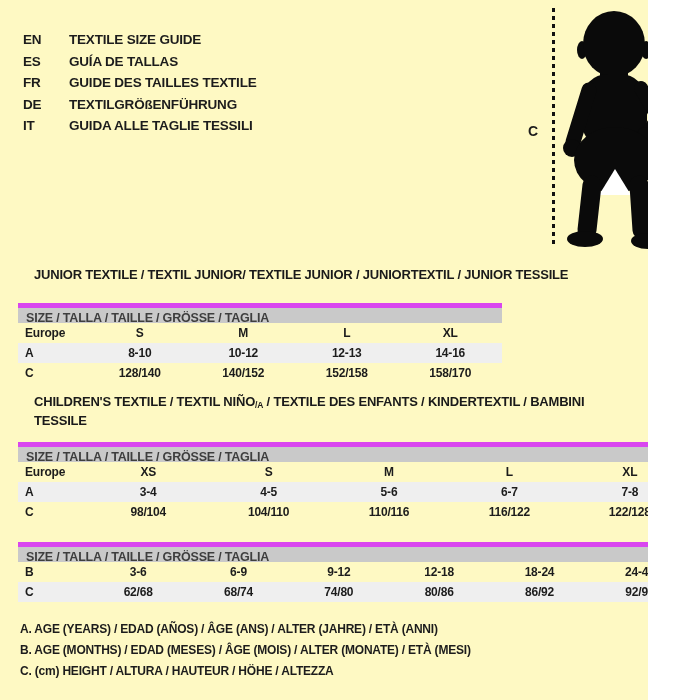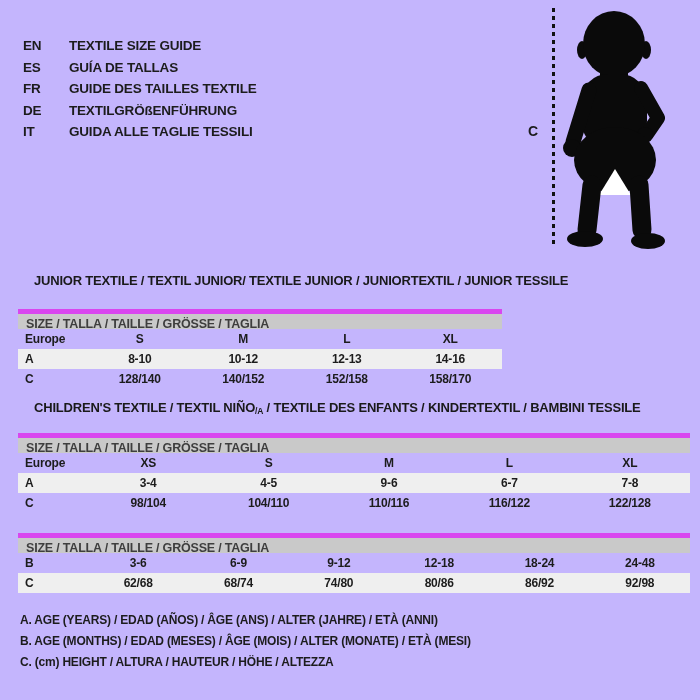--- a/index.html
+++ b/index.html
@@ -1,21 +1,21 @@
 <!DOCTYPE html>
 <html style="--header-bar: #c9c9c9; --shaded-row: #efefef; --header-text: #3e3e3e;"><head>
 <meta charset="utf-8">
 <style>
   html,body{margin:0;padding:0;background:#ffffff;}
   .page{
     position:relative;
-    width:700px;height:700px;
-    background:#c4b5fd;
+    width:648px;height:700px;
+    background:#fef9c3;
     box-sizing:border-box;
-    padding:25px 10px 0 18px;
+    padding:19px 10px 0 18px;
     font-family:"Liberation Sans", sans-serif;
     color:#1c1c1c;
     overflow:hidden;
   }
   
   .lang-block{margin-top:10px;}
   .lang-row{display:flex;line-height:21.5px;}
   .lang-code{
     width:46px;padding-left:5px;
     font-size:13.5px;font-weight:700;letter-spacing:-0.2px;
@@ -167,21 +167,21 @@
       <span class="cv">XS</span>
       <span class="cv">S</span>
       <span class="cv">M</span>
       <span class="cv">L</span>
       <span class="cv">XL</span>
     </div>
     <div class="trow shaded">
       <span class="cl">A</span>
       <span class="cv">3-4</span>
       <span class="cv">4-5</span>
-      <span class="cv">9-6</span>
+      <span class="cv">5-6</span>
       <span class="cv">6-7</span>
       <span class="cv">7-8</span>
     </div>
     <div class="trow">
       <span class="cl">C</span>
       <span class="cv">98/104</span>
       <span class="cv">104/110</span>
       <span class="cv">110/116</span>
       <span class="cv">116/122</span>
       <span class="cv">122/128</span>

